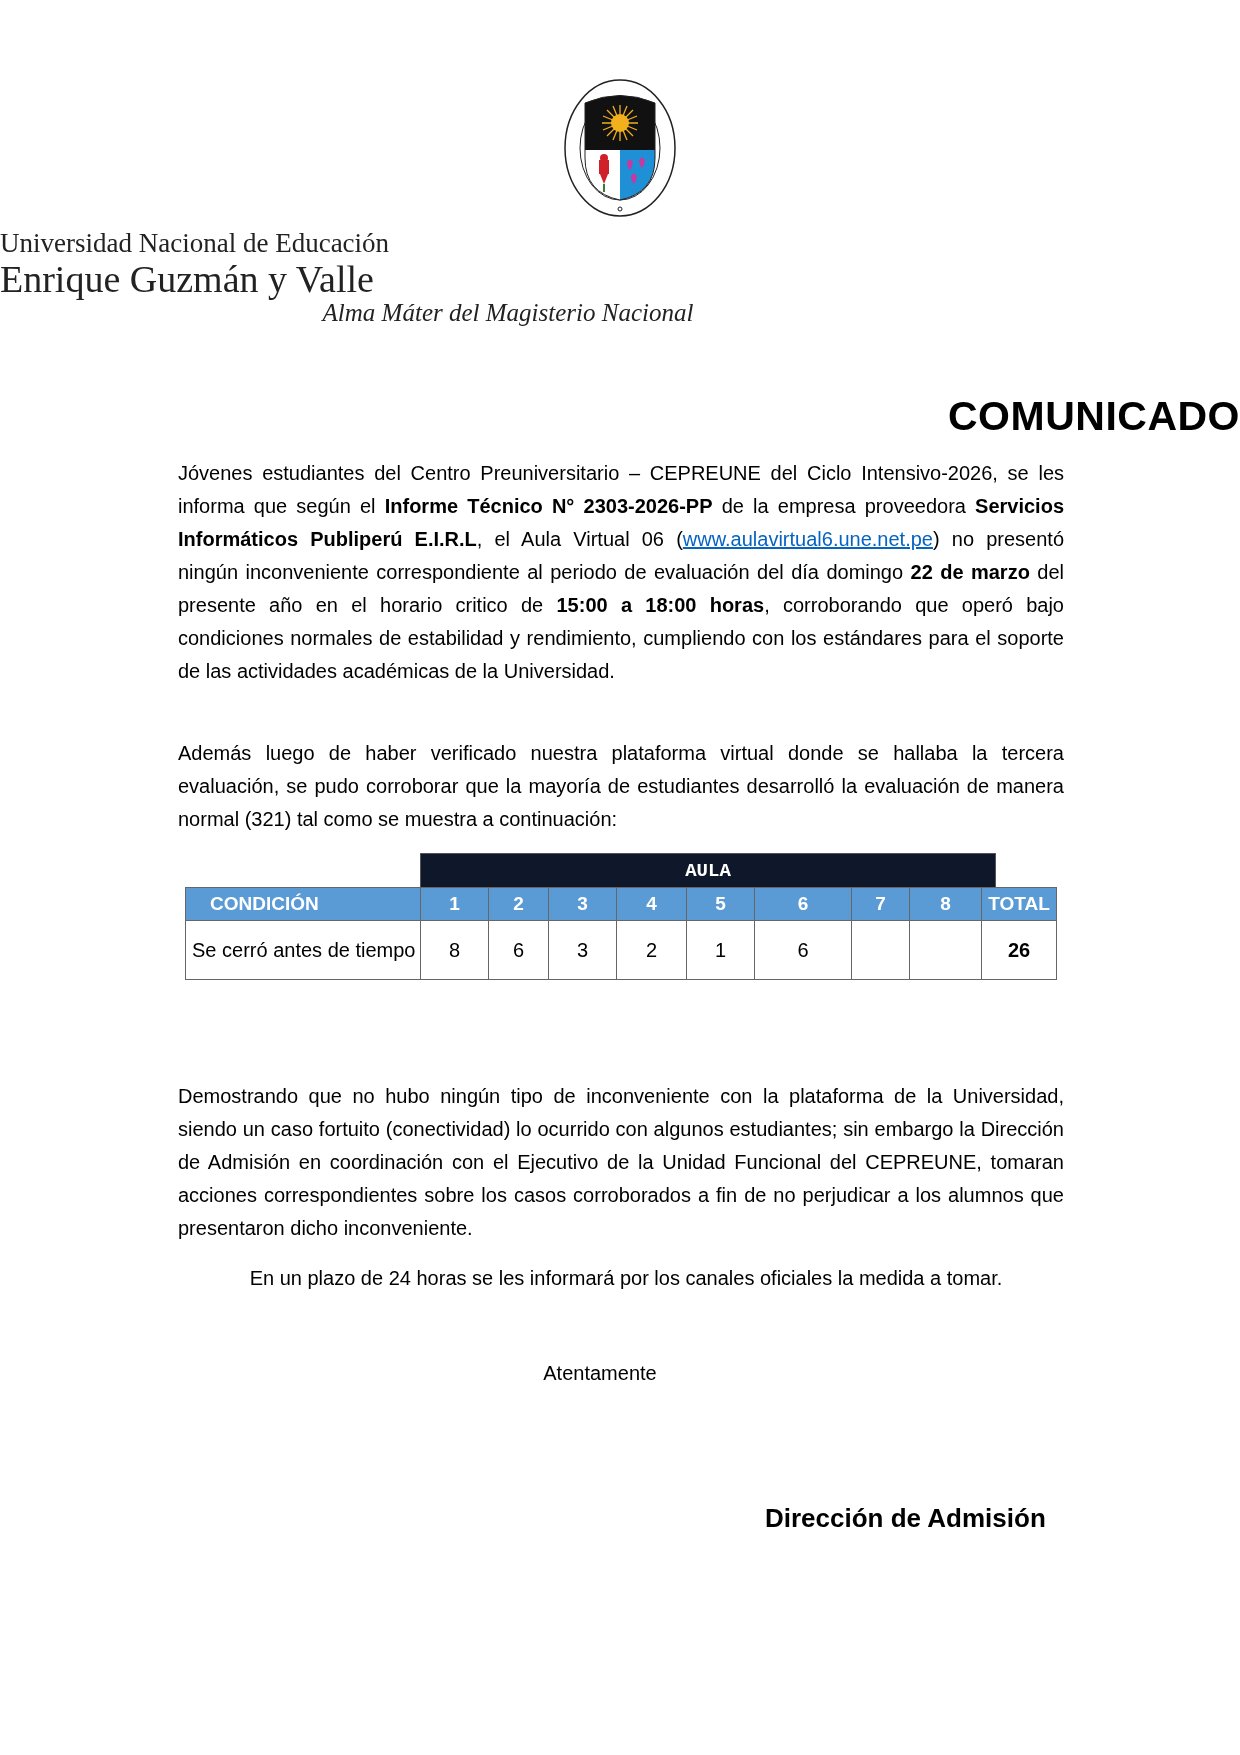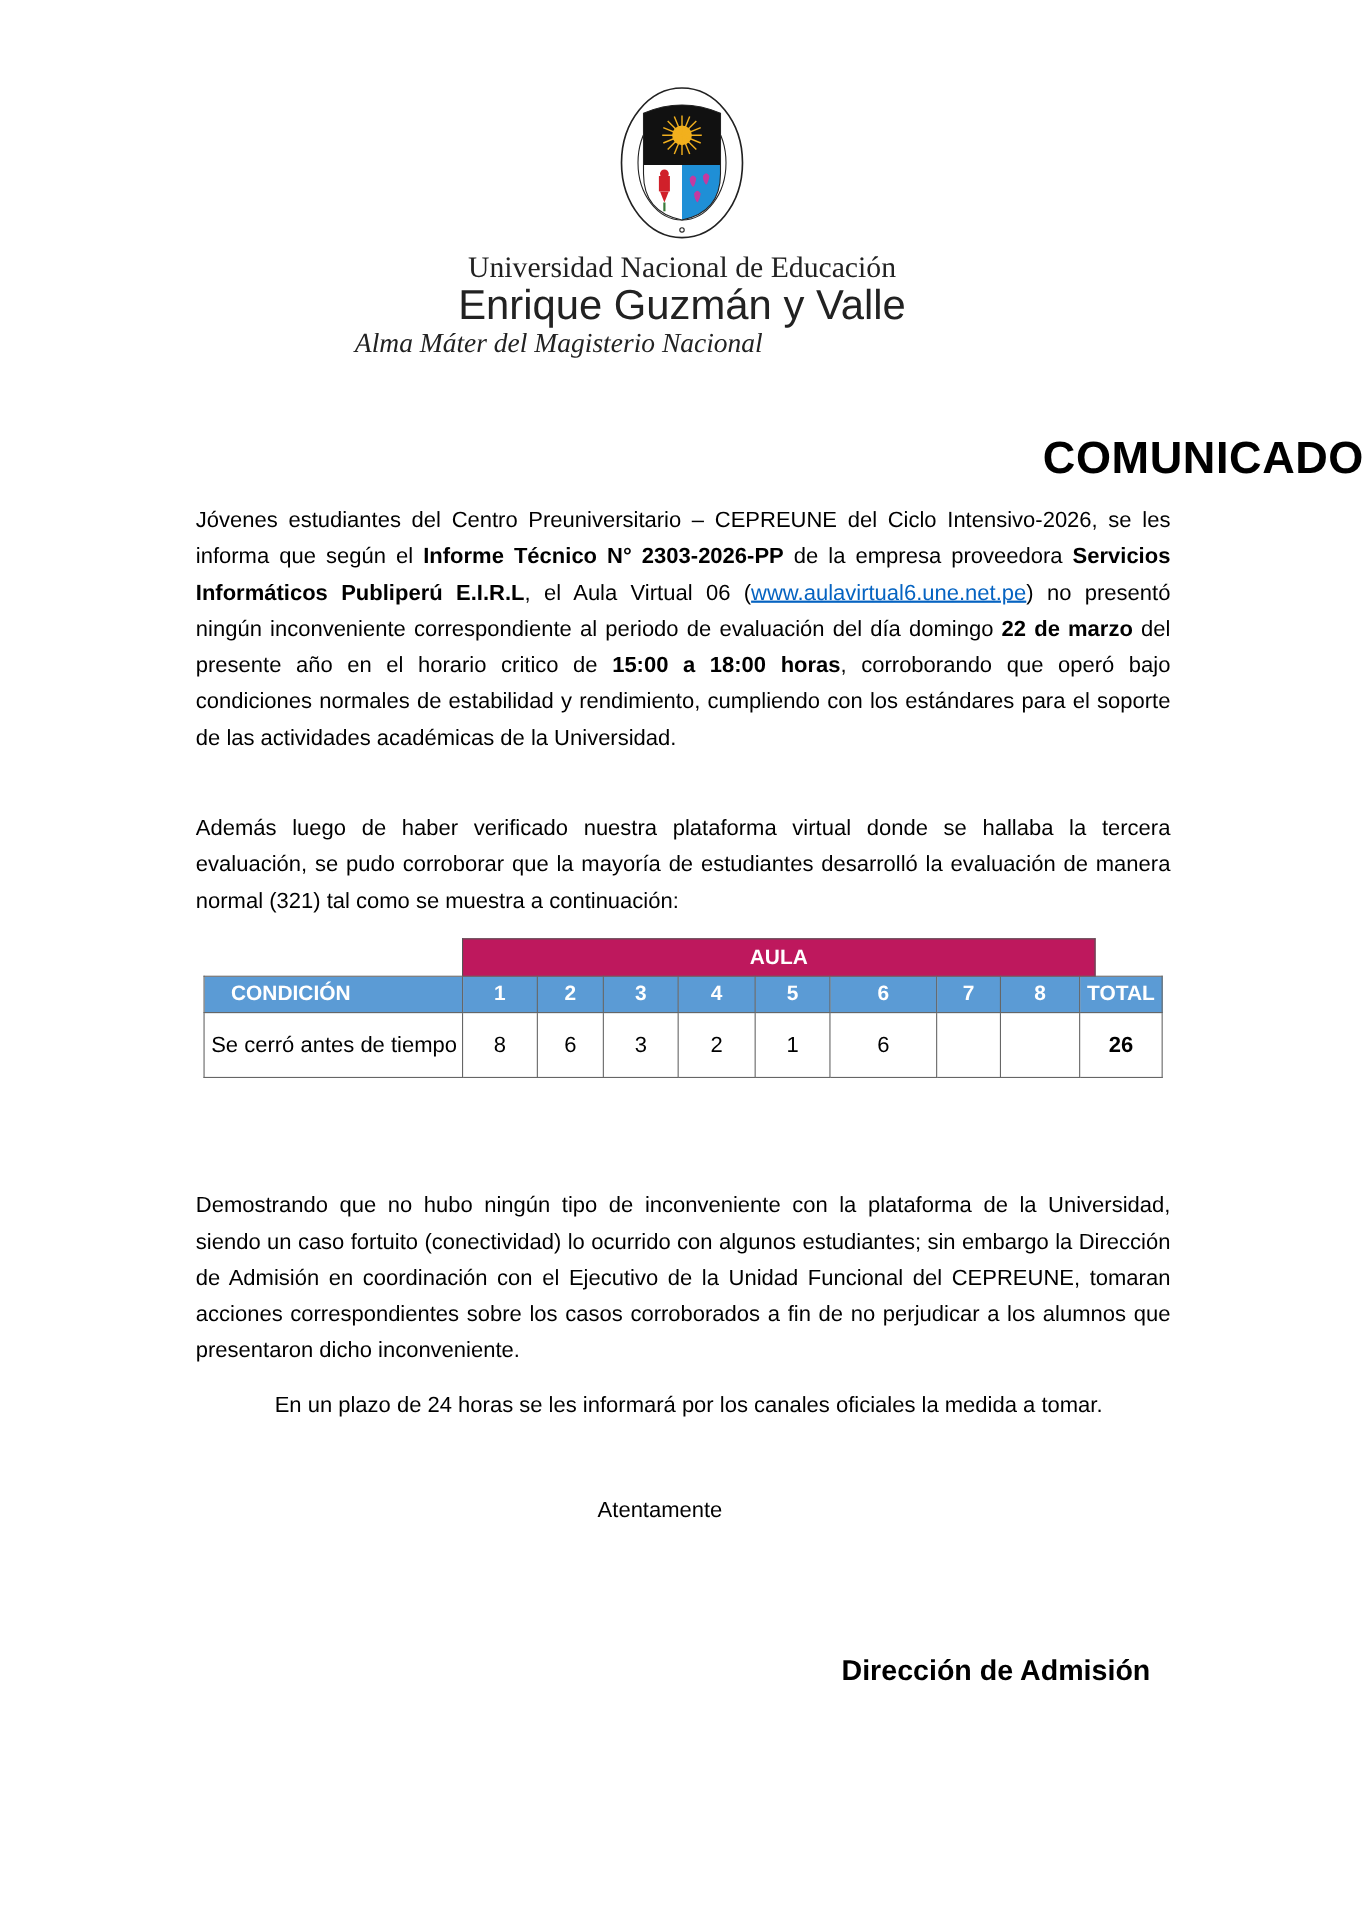--- a/index.html
+++ b/index.html
@@ -1,39 +1,39 @@
 <!DOCTYPE html>
 <html><head>
 <meta charset="utf-8">
 <style>
   html, body { margin: 0; padding: 0; background: #ffffff; }
   body { width: 1240px; height: 1755px; position: relative; overflow: hidden;
          font-family: "Liberation Sans", "DejaVu Sans", sans-serif; color: #000; }
   .crest { position: absolute; left: 563px; top: 78px; width: 114px; height: 140px; }
-  .uni-line1 { position: absolute; left: 0; width: 1240px; top: 228px; text-align: center;
+  .uni-line1 { position: absolute; left: 0; width: 1240px; top: 228px; 
                font-family: "Liberation Serif", "DejaVu Serif", serif; font-size: 27px; color: #222; }
-  .uni-line2 { position: absolute; left: 0; width: 1240px; top: 257px; text-align: center;
-               font-family: Liberation Sans, sans-serif; font-size: 38px; color: #222; }
+  .uni-line2 { position: absolute; left: 0; width: 1240px; top: 257px; 
+               font-family: Liberation Serif, serif; font-size: 38px; color: #222; }
   .uni-line3 { position: absolute; left: 0; width: 1016px; top: 299px; text-align: center;
                font-family: "Liberation Serif", "DejaVu Serif", serif; font-style: italic; font-size: 25px; color: #222; }
 
   .title { position: absolute; left: 0; width: 1240px; top: 393px; text-align: right;
            font-weight: bold; font-size: 41px; letter-spacing: 0.5px; }
 
   .para { position: absolute; left: 178px; width: 886px; font-size: 20px; line-height: 33px;
           text-align: justify; }
   .p1 { top: 457px; }
   .p2 { top: 737px; }
   .p3 { top: 1080px; }
   .p4 { top: 1262px; left: 183px; text-align: center; }
   .para b { font-weight: bold; }
   .para a { color: #0563c1; text-decoration: underline; }
 
   .aula-header { position: absolute; left: 420px; top: 853px; width: 574px; height: 34px;
-                 background: #be185d; border: 1px solid #555; border-bottom: none; }
+                 background: #0f172a; border: 1px solid #555; border-bottom: none; font-family: Liberation Mono, monospace; }
   .aula-header span { position: absolute; left: 0; right: 0; top: 6px; text-align: center;
                       color: #fff; font-weight: bold; font-size: 19px; }
 
   table.data { position: absolute; left: 185px; top: 887px; border-collapse: collapse;
                font-size: 20px; }
   table.data th, table.data td { border: 1.5px solid #666; padding: 0; }
   table.data thead th { background: #5b9bd5; color: #fff; font-weight: bold; height: 32px;
                         text-align: center; font-size: 19px; }
   table.data thead th.cond { text-align: left; padding-left: 24px; }
   table.data tbody td { text-align: center; }

